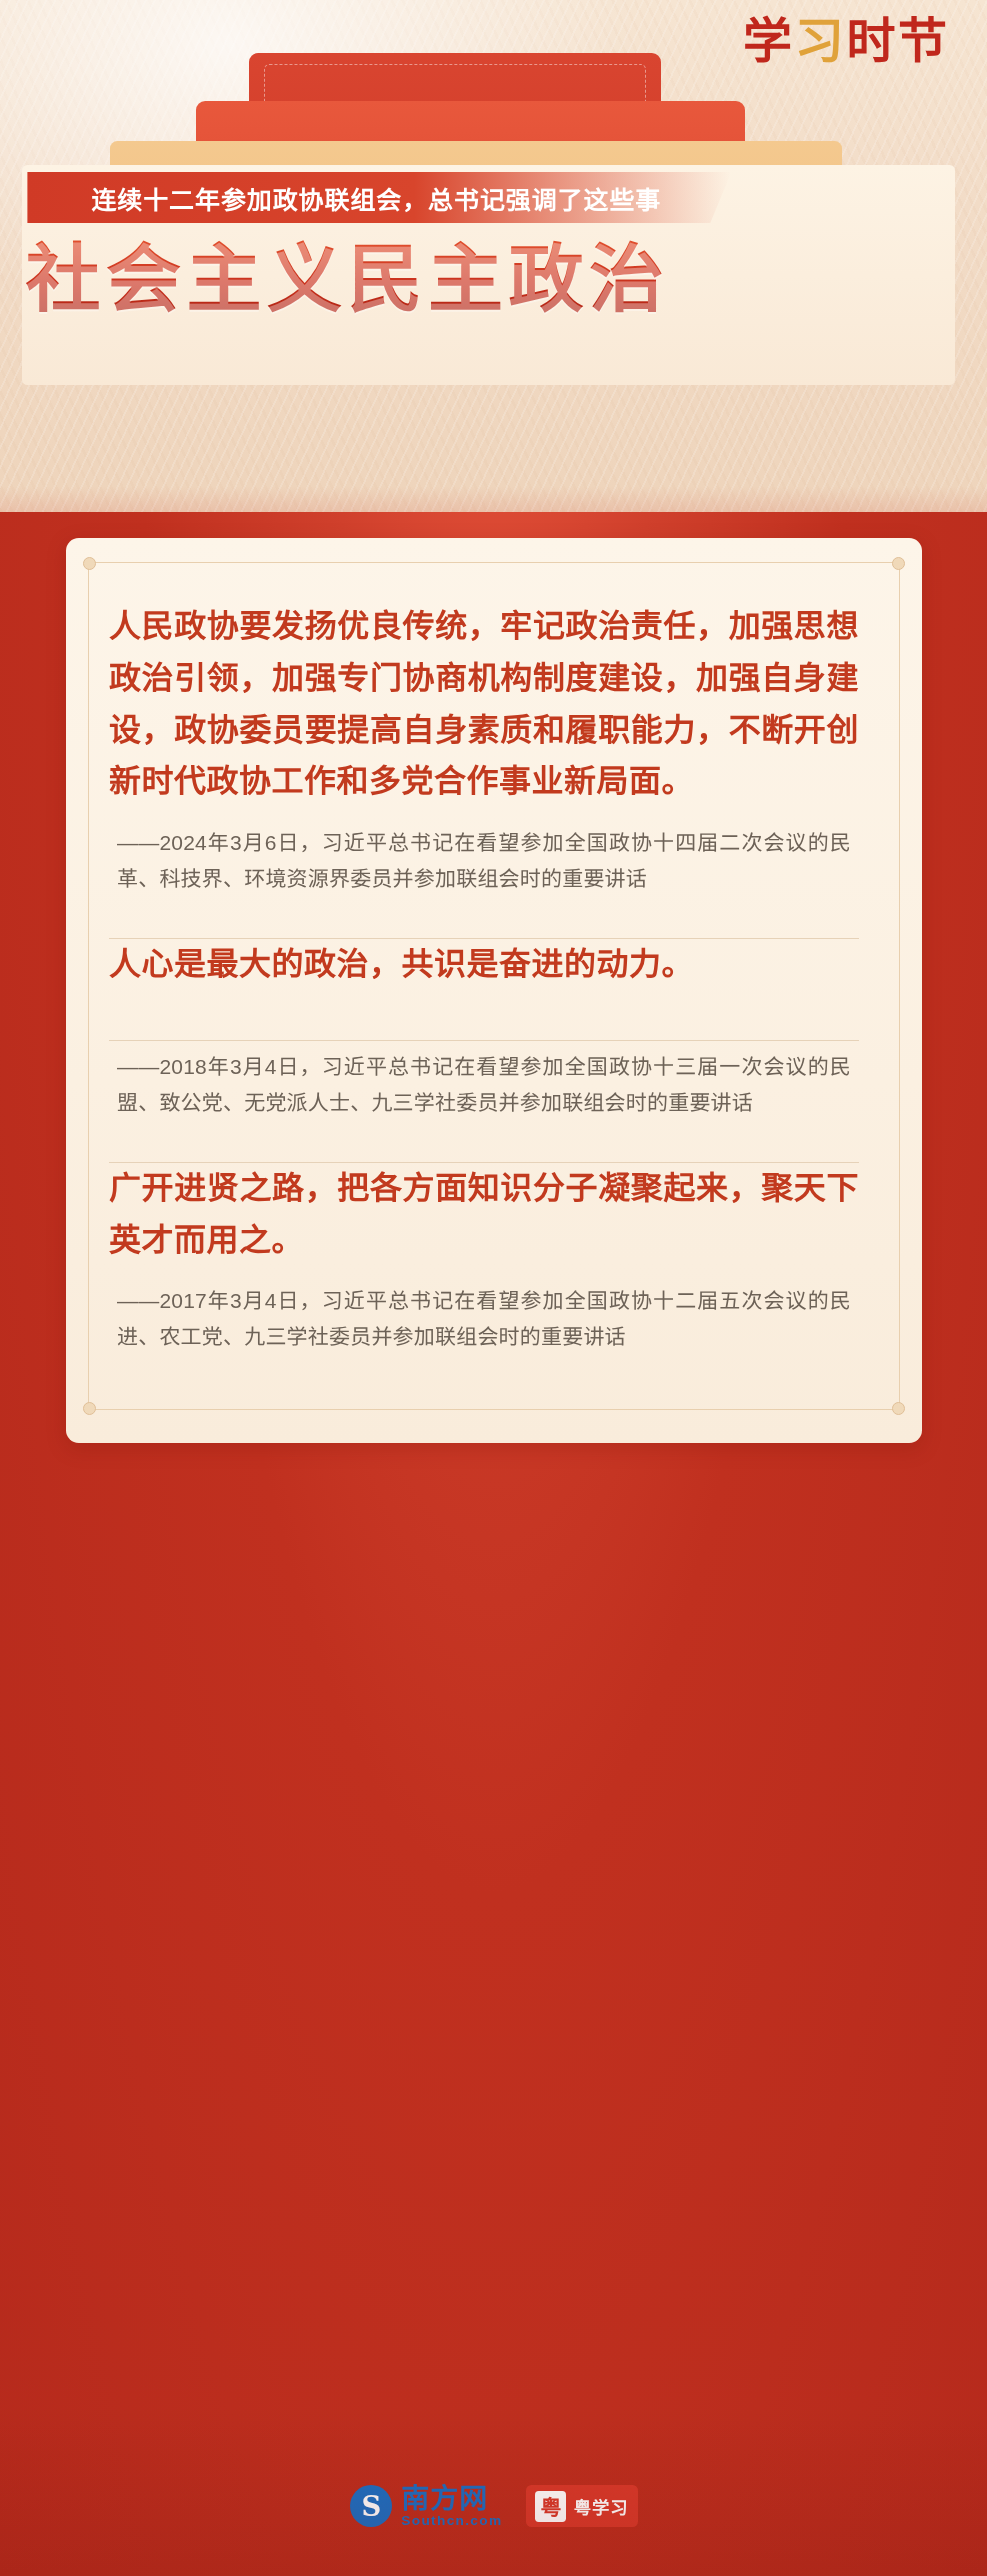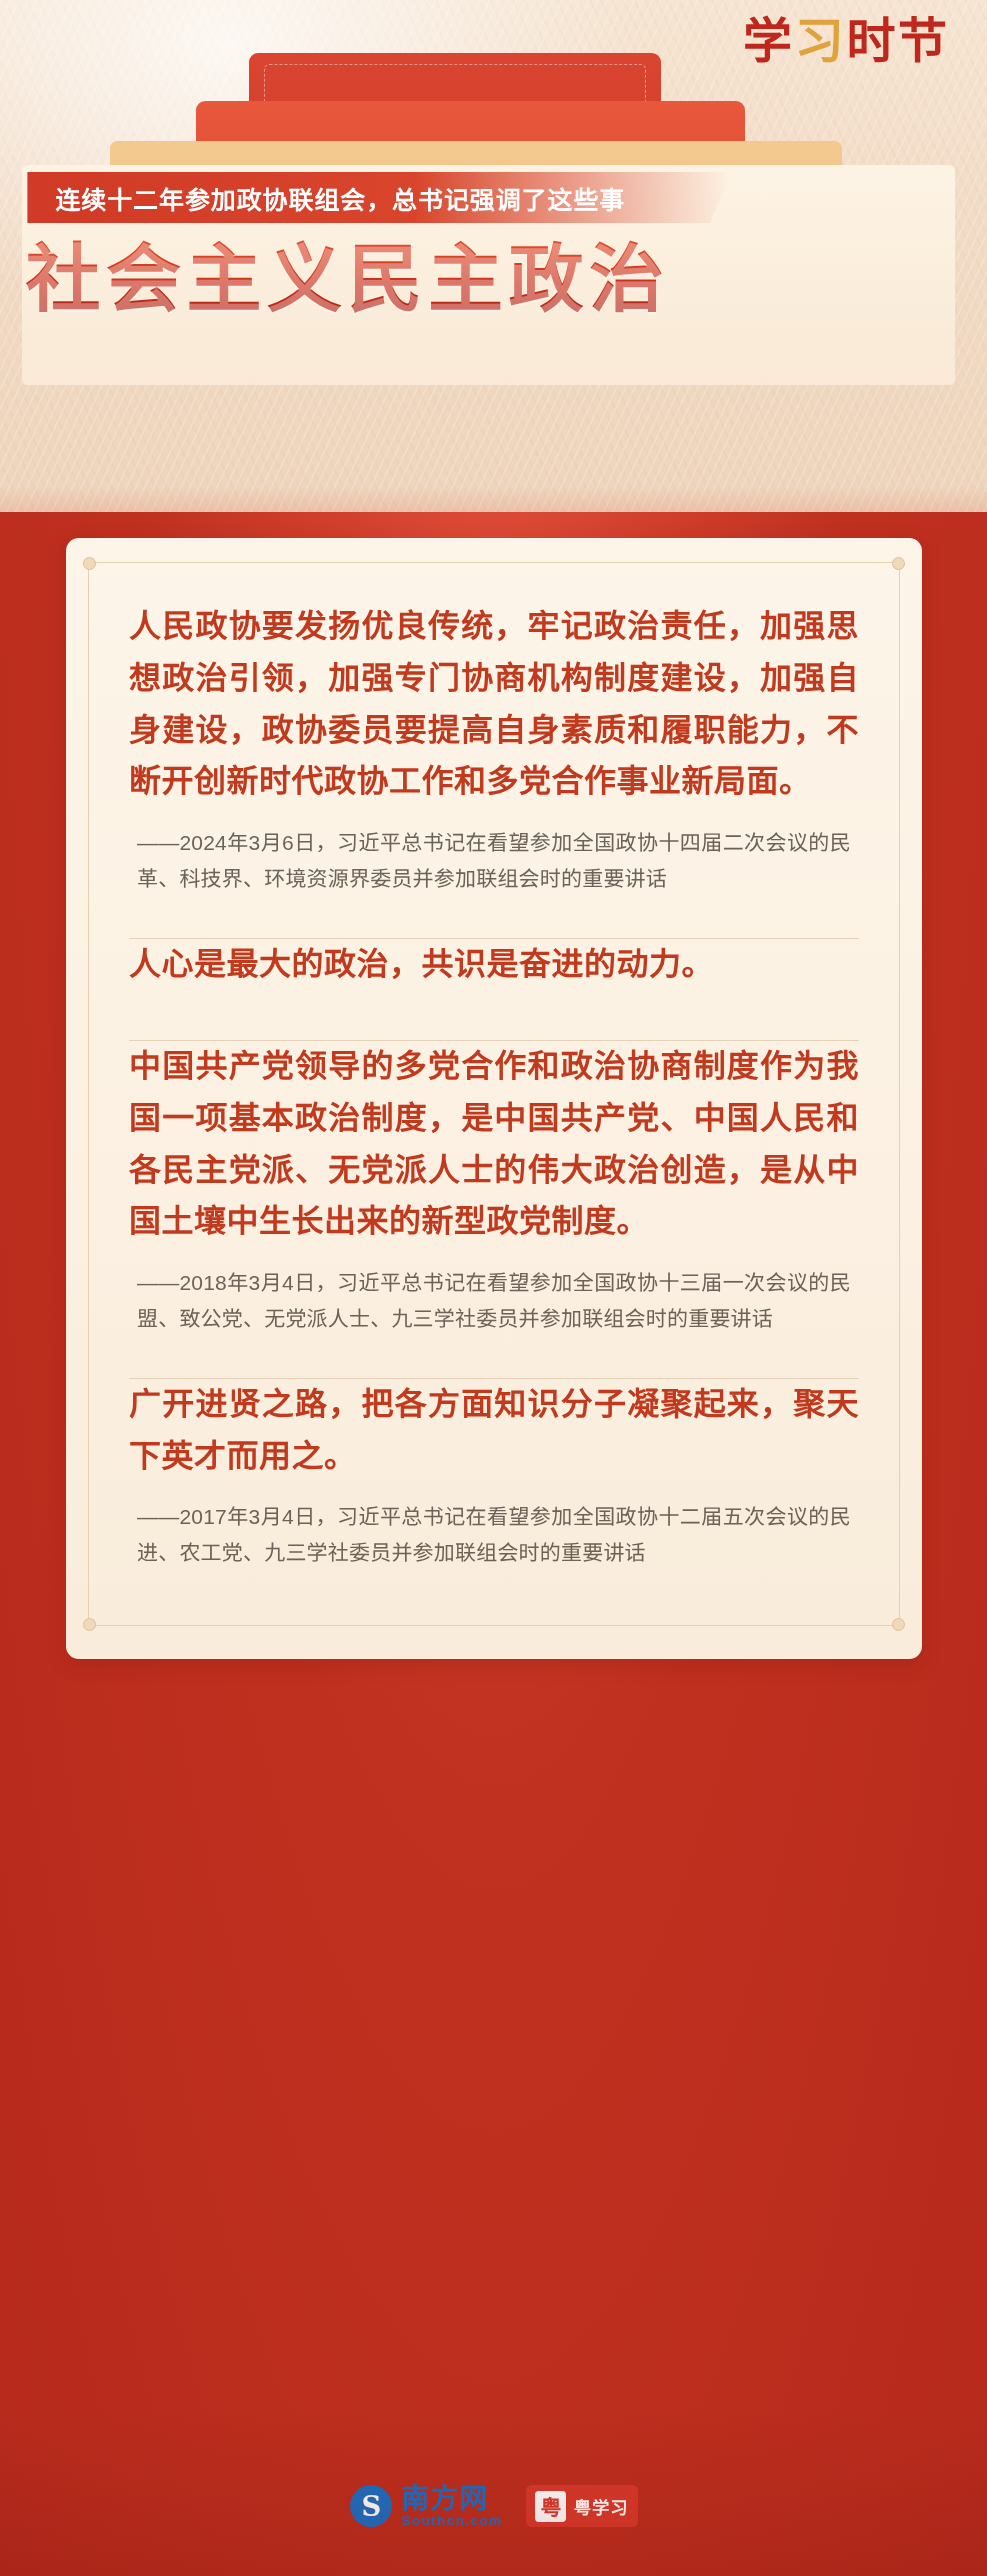--- a/index.html
+++ b/index.html
@@ -124,22 +124,23 @@
     display: flex;
     align-items: center;
     z-index: 10;
     clip-path: polygon(0 0, 100% 0, 97% 100%, 0% 100%);
   }
   .ribbon-text {
     color: #ffffff;
     font-size: 25px;
     font-weight: 700;
     letter-spacing: 0.9px;
-    padding-left: 28px;
+    padding-left: 20px;
     white-space: nowrap;
+    margin-left: 44px;
   }
 
   
   .main-title {
     position: absolute;
     left: 25.6px;
     top: 239px;
     z-index: 11;
     font-size: 75px;
     line-height: 1.08;
@@ -166,21 +167,21 @@
   .card {
     position: relative;
     background: linear-gradient(180deg, #fdf5e9 0%, #fbf0e1 60%, #f9ecdb 100%);
     border-radius: 12.8px;
     padding: 24px 22px 33px 22px;
     box-shadow: 0 5.5px 20px rgba(120,20,10,0.22);
   }
   .card-inner {
     border: 0.9px solid #e8cfae;
     border-radius: 7.3px;
-    padding: 38px 40px 40px 40px;
+    padding: 38px 40px 40px 20px;
     position: relative;
   }
   .corner {
     position: absolute;
     width: 11px; height: 11px;
     border-radius: 50%;
     background: #f0d9b9;
     border: 0.9px solid #e0bf97;
   }
   .corner.tl { left: -6.4px; top: -6.4px; }
@@ -335,21 +336,20 @@
 
         <div class="divider"></div>
 
         <div class="quote-block">
           <p class="quote-text">人心是最大的政治，共识是奋进的动力。</p>
         </div>
 
         <div class="divider"></div>
 
         <div class="quote-block">
-          <p class="quote-text">中国共产党领导的多党合作和政治协商制度作为我国一项基本政治制度，是中国共产党、中国人民和各民主党派、无党派人士的伟大政治创造，是从中国土壤中生长出来的新型政党制度。</p>
           <p class="quote-source">——2018年3月4日，习近平总书记在看望参加全国政协十三届一次会议的民盟、致公党、无党派人士、九三学社委员并参加联组会时的重要讲话</p>
         </div>
 
         <div class="divider"></div>
 
         <div class="quote-block">
           <p class="quote-text">广开进贤之路，把各方面知识分子凝聚起来，聚天下英才而用之。</p>
           <p class="quote-source">——2017年3月4日，习近平总书记在看望参加全国政协十二届五次会议的民进、农工党、九三学社委员并参加联组会时的重要讲话</p>
         </div>
       </div>

